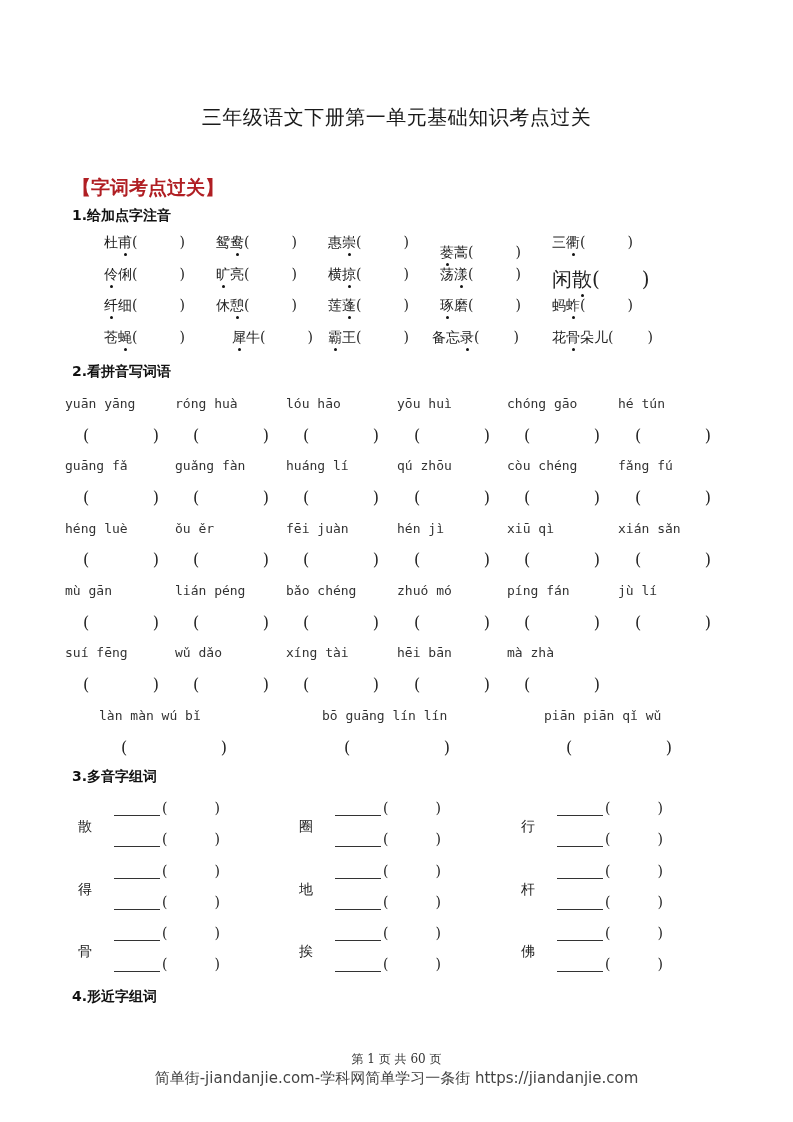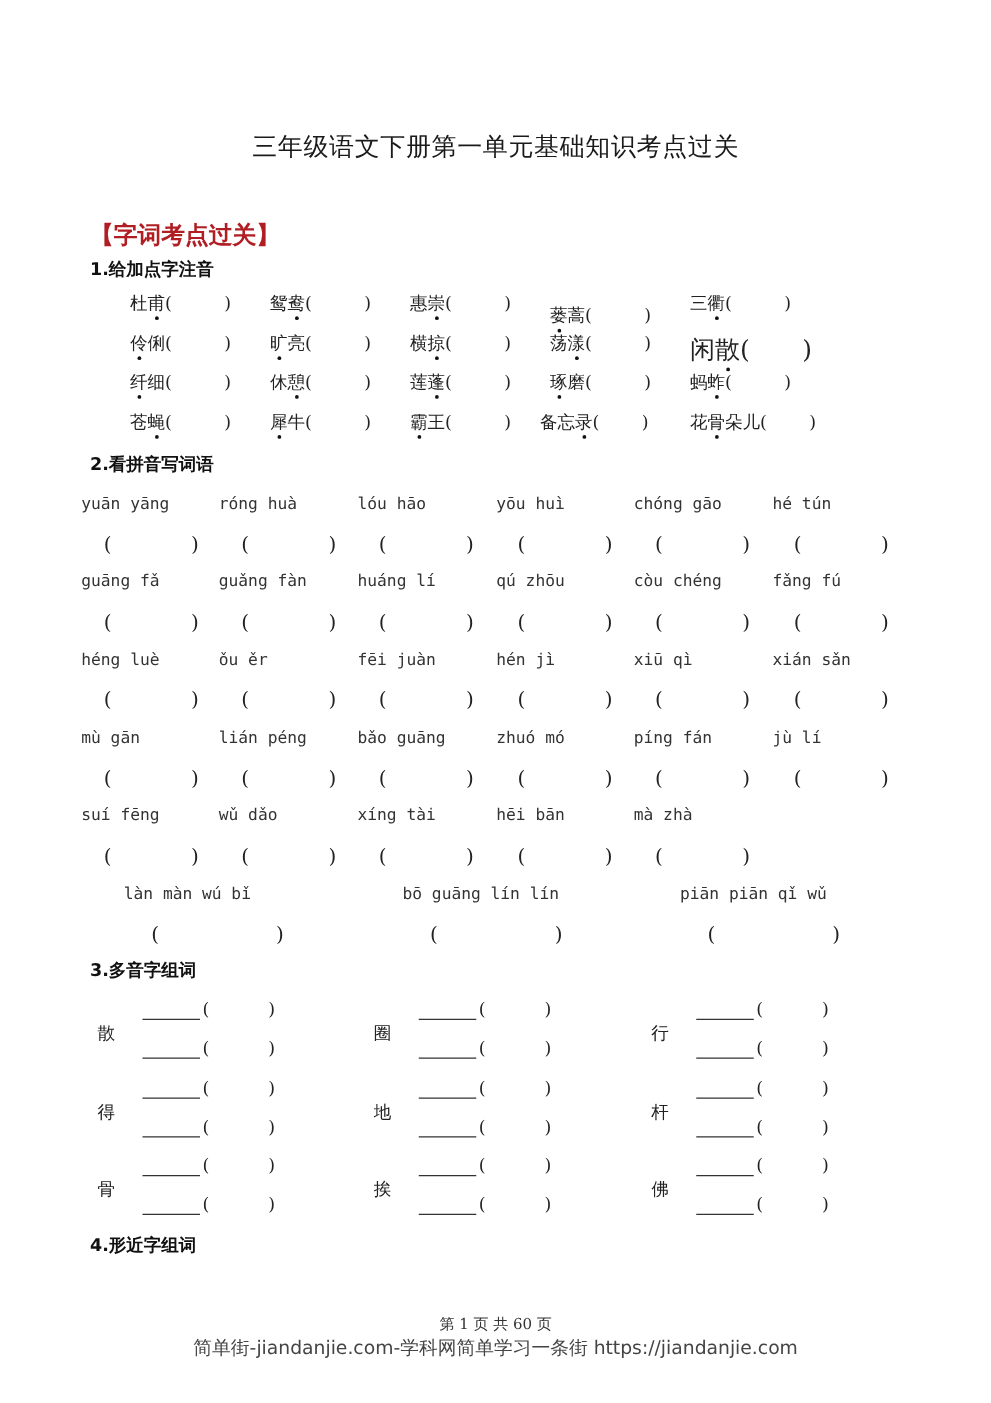--- a/index.html
+++ b/index.html
@@ -66,21 +66,21 @@
     <div class="s1-item" style="top: 266px; left: 216px; font-size: 14px;"><span class="w"><span class="dot-char">旷</span>亮</span><span>(</span><span class="paren-gap" style="width: 42px;"></span><span>)</span></div>
     <div class="s1-item" style="top: 266px; left: 328px; font-size: 14px;"><span class="w">横<span class="dot-char">掠</span></span><span>(</span><span class="paren-gap" style="width: 42px;"></span><span>)</span></div>
     <div class="s1-item" style="top: 266px; left: 440px; font-size: 14px;"><span class="w">荡<span class="dot-char">漾</span></span><span>(</span><span class="paren-gap" style="width: 42px;"></span><span>)</span></div>
     <div class="s1-item" style="top: 266px; left: 552px; font-size: 20px;"><span class="w">闲<span class="dot-char">散</span></span><span>(</span><span class="paren-gap" style="width: 42px;"></span><span>)</span></div>
     <div class="s1-item" style="top: 297px; left: 104px; font-size: 14px;"><span class="w"><span class="dot-char">纤</span>细</span><span>(</span><span class="paren-gap" style="width: 42px;"></span><span>)</span></div>
     <div class="s1-item" style="top: 297px; left: 216px; font-size: 14px;"><span class="w">休<span class="dot-char">憩</span></span><span>(</span><span class="paren-gap" style="width: 42px;"></span><span>)</span></div>
     <div class="s1-item" style="top: 297px; left: 328px; font-size: 14px;"><span class="w">莲<span class="dot-char">蓬</span></span><span>(</span><span class="paren-gap" style="width: 42px;"></span><span>)</span></div>
     <div class="s1-item" style="top: 297px; left: 440px; font-size: 14px;"><span class="w"><span class="dot-char">琢</span>磨</span><span>(</span><span class="paren-gap" style="width: 42px;"></span><span>)</span></div>
     <div class="s1-item" style="top: 297px; left: 552px; font-size: 14px;"><span class="w">蚂<span class="dot-char">蚱</span></span><span>(</span><span class="paren-gap" style="width: 42px;"></span><span>)</span></div>
     <div class="s1-item" style="top: 329px; left: 104px; font-size: 14px;"><span class="w">苍<span class="dot-char">蝇</span></span><span>(</span><span class="paren-gap" style="width: 42px;"></span><span>)</span></div>
-    <div class="s1-item" style="top: 329px; left: 216px; font-size: 14px;"><span class="w"><span class="dot-char">犀</span>牛</span><span>(</span><span class="paren-gap" style="width: 42px;"></span><span>)</span></div>
+    <div class="s1-item" style="top: 329px; left: 232px; font-size: 14px;"><span class="w"><span class="dot-char">犀</span>牛</span><span>(</span><span class="paren-gap" style="width: 42px;"></span><span>)</span></div>
     <div class="s1-item" style="top: 329px; left: 328px; font-size: 14px;"><span class="w"><span class="dot-char">霸</span>王</span><span>(</span><span class="paren-gap" style="width: 42px;"></span><span>)</span></div>
     <div class="s1-item" style="top: 329px; left: 432px; font-size: 14px;"><span class="w">备忘<span class="dot-char">录</span></span><span>(</span><span class="paren-gap" style="width: 34px;"></span><span>)</span></div>
     <div class="s1-item" style="top: 329px; left: 552px; font-size: 14px;"><span class="w">花<span class="dot-char">骨</span>朵儿</span><span>(</span><span class="paren-gap" style="width: 34px;"></span><span>)</span></div>
   </div>
 
 <div class="q-head" style="top:363px">2.看拼音写词语</div>
 <div id="q2">
     <div class="py" style="top: 396px; left: 65px; font-size: 13px; font-family: &quot;DejaVu Sans Mono&quot;, &quot;Liberation Mono&quot;, monospace; color: rgb(51, 51, 51);">yuān yāng</div>
     <div class="br" style="top: 426px; left: 83px;">
       <span>(</span>
@@ -174,21 +174,21 @@
     <div class="py" style="top: 583px; left: 65px; font-size: 13px; font-family: &quot;DejaVu Sans Mono&quot;, &quot;Liberation Mono&quot;, monospace; color: rgb(51, 51, 51);">mù gān</div>
     <div class="br" style="top: 613px; left: 83px;">
       <span>(</span>
       <span>)</span>
     </div>
     <div class="py" style="top: 583px; left: 175px; font-size: 13px; font-family: &quot;DejaVu Sans Mono&quot;, &quot;Liberation Mono&quot;, monospace; color: rgb(51, 51, 51);">lián péng</div>
     <div class="br" style="top: 613px; left: 193px;">
       <span>(</span>
       <span>)</span>
     </div>
-    <div class="py" style="top: 583px; left: 286px; font-size: 13px; font-family: &quot;DejaVu Sans Mono&quot;, &quot;Liberation Mono&quot;, monospace; color: rgb(51, 51, 51);">bǎo guāng</div>
+    <div class="py" style="top: 583px; left: 286px; font-size: 13px; font-family: &quot;DejaVu Sans Mono&quot;, &quot;Liberation Mono&quot;, monospace; color: rgb(51, 51, 51);">bǎo chéng</div>
     <div class="br" style="top: 613px; left: 303px;">
       <span>(</span>
       <span>)</span>
     </div>
     <div class="py" style="top: 583px; left: 397px; font-size: 13px; font-family: &quot;DejaVu Sans Mono&quot;, &quot;Liberation Mono&quot;, monospace; color: rgb(51, 51, 51);">zhuó mó</div>
     <div class="br" style="top: 613px; left: 414px;">
       <span>(</span>
       <span>)</span>
     </div>
     <div class="py" style="top: 583px; left: 507px; font-size: 13px; font-family: &quot;DejaVu Sans Mono&quot;, &quot;Liberation Mono&quot;, monospace; color: rgb(51, 51, 51);">píng fán</div>

